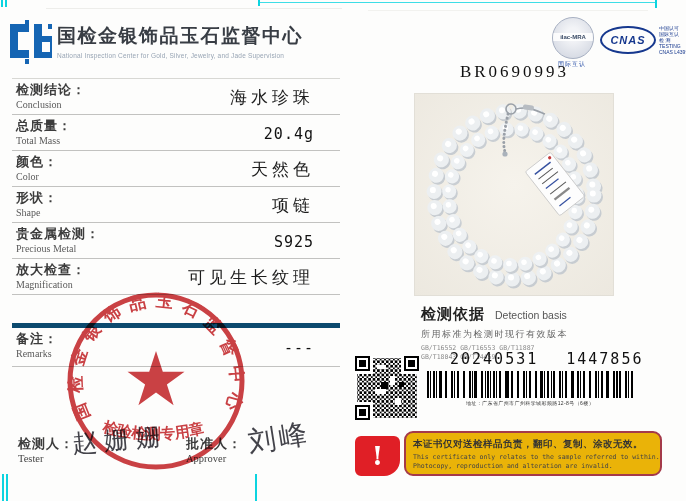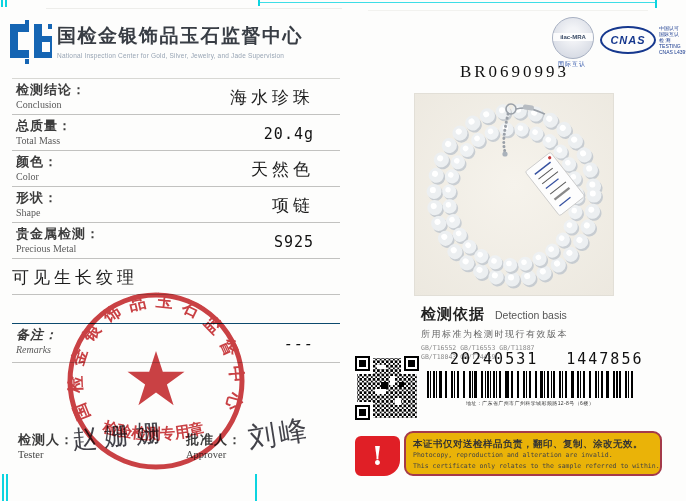--- a/index.html
+++ b/index.html
@@ -169,24 +169,28 @@
       <div class="val cjk">项链</div>
     </div>
     <div class="row">
       <div class="lab">
           <div class="cn">贵金属检测：</div>
         <div class="en">Precious Metal</div>
         </div>
       <div class="val mono">S925</div>
     </div>
     <div class="row">
+      <div class="lab">
+          <div class="cn">放大检查：</div>
+        <div class="en">Magnification</div>
+        </div>
       <div class="val cjk">可见生长纹理</div>
     </div>
     <div class="gap"></div>
-    <div class="row remarks" style="border-top:1px solid #0c4a6e;font-style:italic;">
+    <div class="row remarks" style="border-top:5px solid #0c4a6e;">
       <div class="lab">
           <div class="cn">备注：</div>
         <div class="en">Remarks</div>
         </div>
       <div class="val mono">---</div>
     </div>
     <div class="stamp-space"></div>
 
     <div class="sigrow">
       <div class="siggroup" style="margin-left:6px;">
@@ -307,17 +311,17 @@
   <div id="barcode-wrap">
     <div id="barcode"></div>
     <div id="barcode-cap">地址：广东省广州市广州科学城彩频路12-8号（6楼）</div>
   </div>
 
   <div id="warn-icon">
     <span>!</span>
   </div>
   <div id="warn-box">
     <div class="warn-cn">本证书仅对送检样品负责，翻印、复制、涂改无效。</div>
+    <div class="warn-en">This certificate only relates to the sample referred to within.</div>
     <div class="warn-en" style="margin-top:0;">Photocopy, reproduction and alteration are  invalid.</div>
-    <div class="warn-en">This certificate only relates to the sample referred to within.</div>
   </div>
 
 </div>
 
 </body></html>

